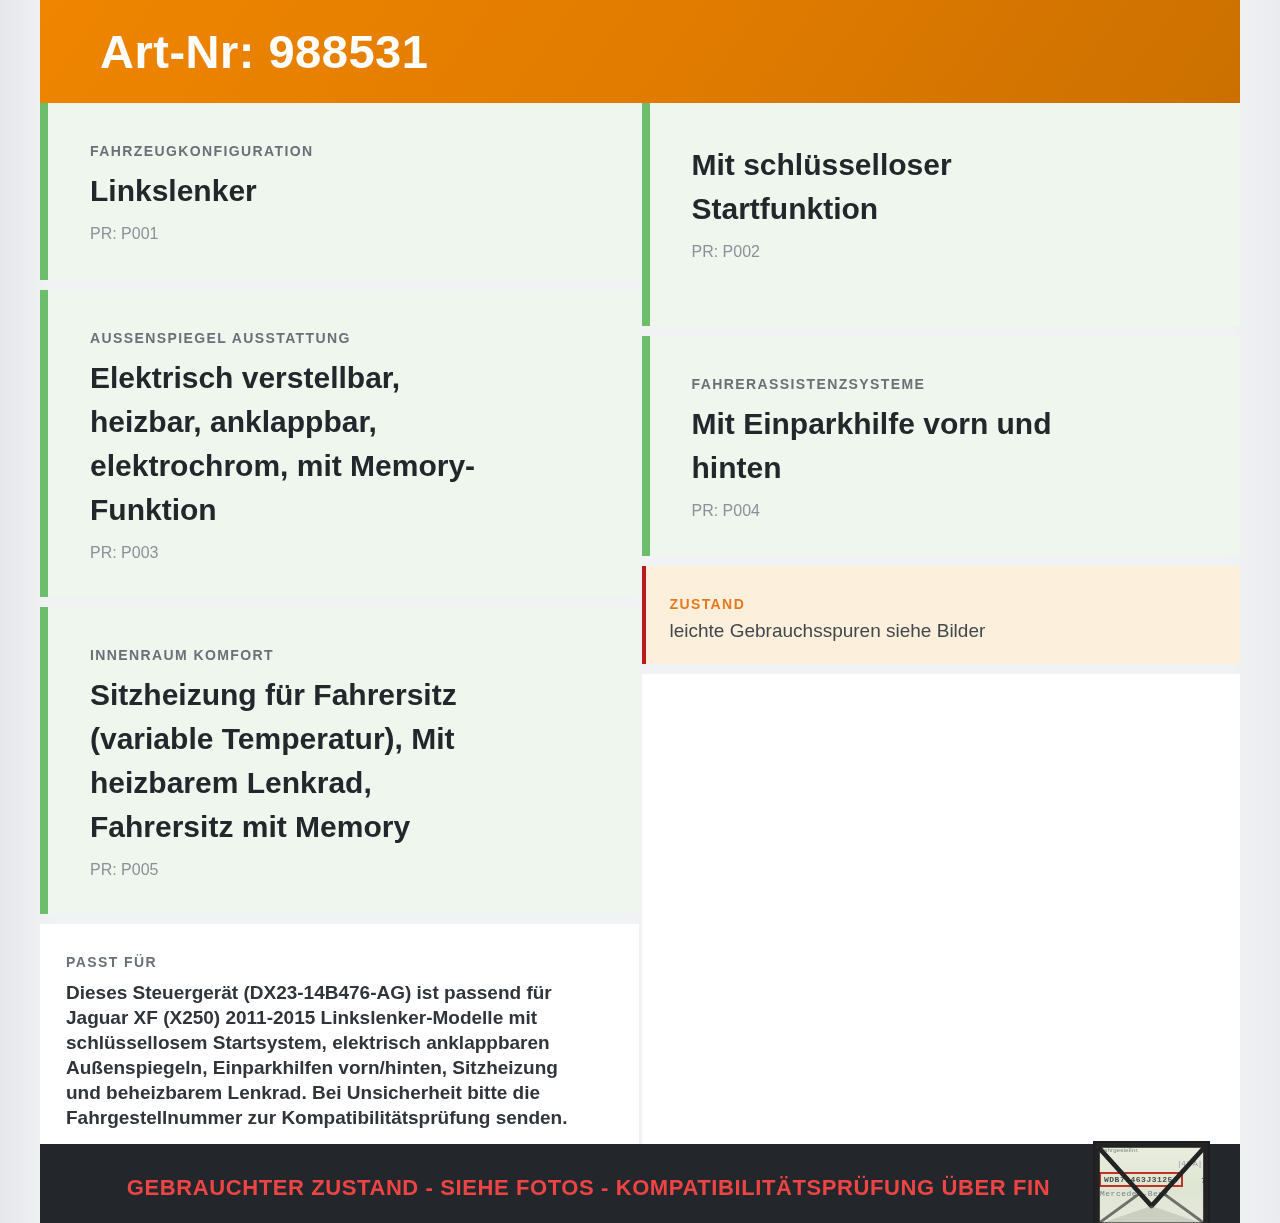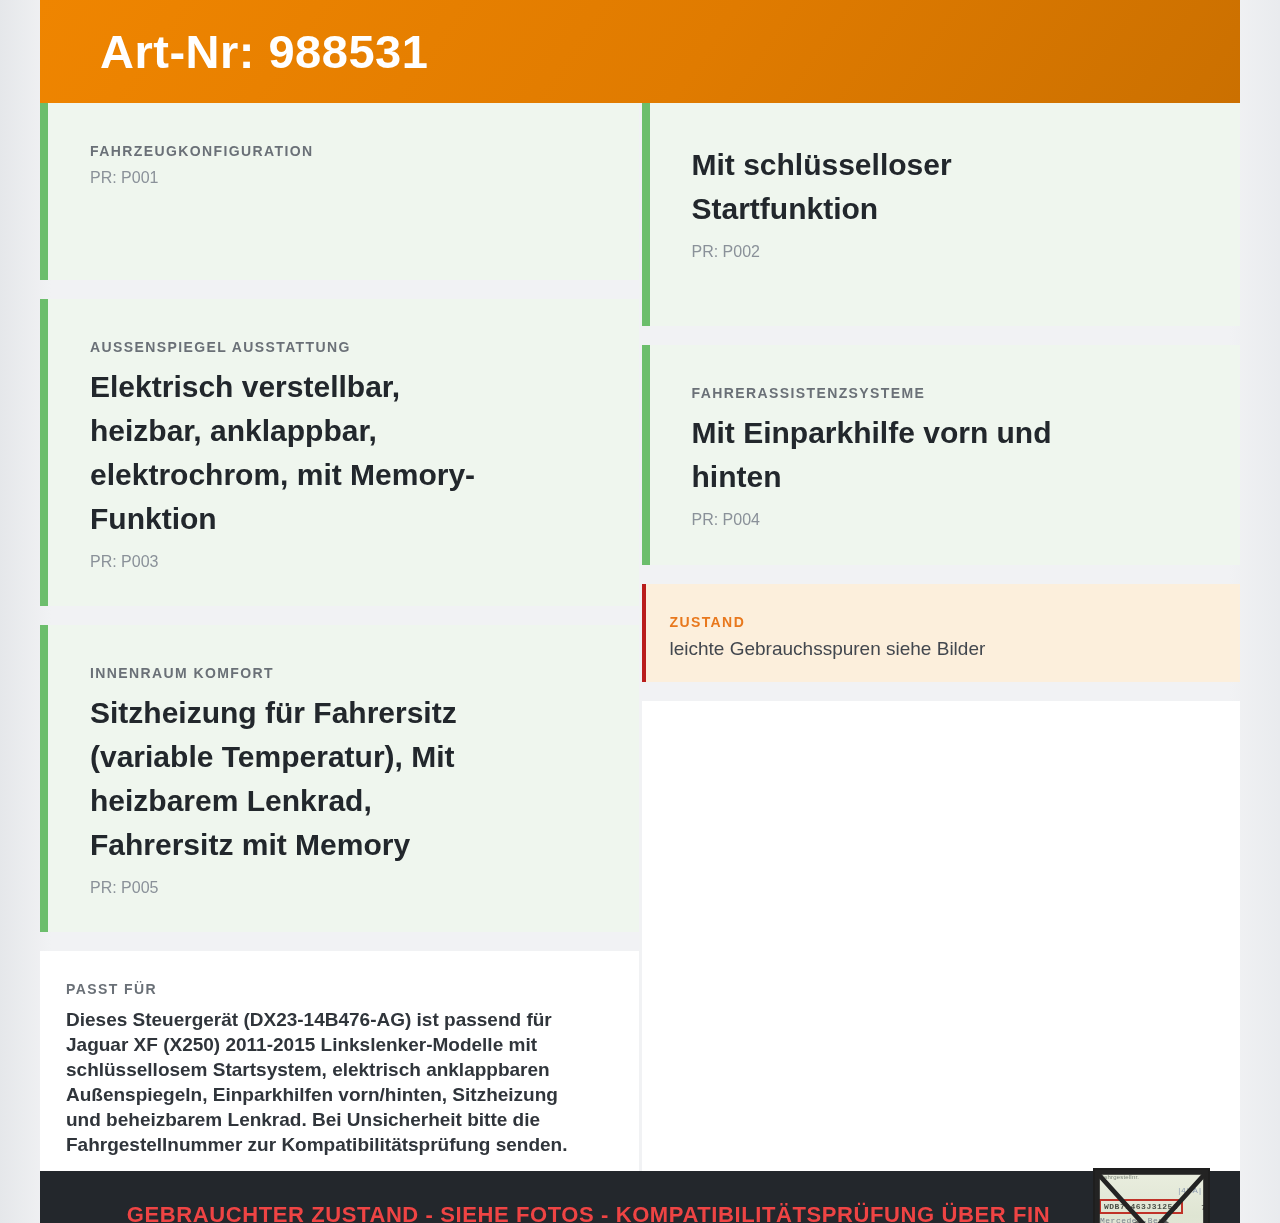--- a/index.html
+++ b/index.html
@@ -15,21 +15,21 @@
     height:103px;
     background:linear-gradient(125deg,#ef8500 0%,#e07b00 55%,#cb7000 100%);
     display:flex;align-items:center;
     padding-left:60px;box-sizing:border-box;
   }
   .header h1{
     margin:0;color:#ffffff;font-size:47px;font-weight:700;letter-spacing:0.5px;
   }
   
   .columns{display:grid;grid-template-columns:1fr 1fr;column-gap:3px;}
-  .col{display:flex;flex-direction:column;row-gap:19px;min-height:1016px;}
+  .col{display:flex;flex-direction:column;row-gap:10px;min-height:1016px;}
   
   .card{
     background:#eff6ee;
     border-left:8px solid #6cbe6c;
     padding:40px 36px 20px 42px;
     box-sizing:border-box;
   }
   .card.h177{min-height:177px}
   .card.h307{min-height:307px}
   .card.h223{min-height:223px}
@@ -104,20 +104,21 @@
   <div class="header">
     <h1>Art-Nr: 988531</h1>
   </div>
 
   <div class="columns">
 
     <div class="col">
 
       <div class="card h177">
         <div class="label">FAHRZEUGKONFIGURATION</div>
+        <div class="title">Linkslenker</div>
         <div class="pr">PR: P001</div>
       </div>
 
       <div class="card h307">
         <div class="label">AUSSENSPIEGEL AUSSTATTUNG</div>
         <div class="title">Elektrisch verstellbar,
 heizbar, anklappbar,
 elektrochrom, mit Memory-
 Funktion</div>
         <div class="pr">PR: P003</div>

